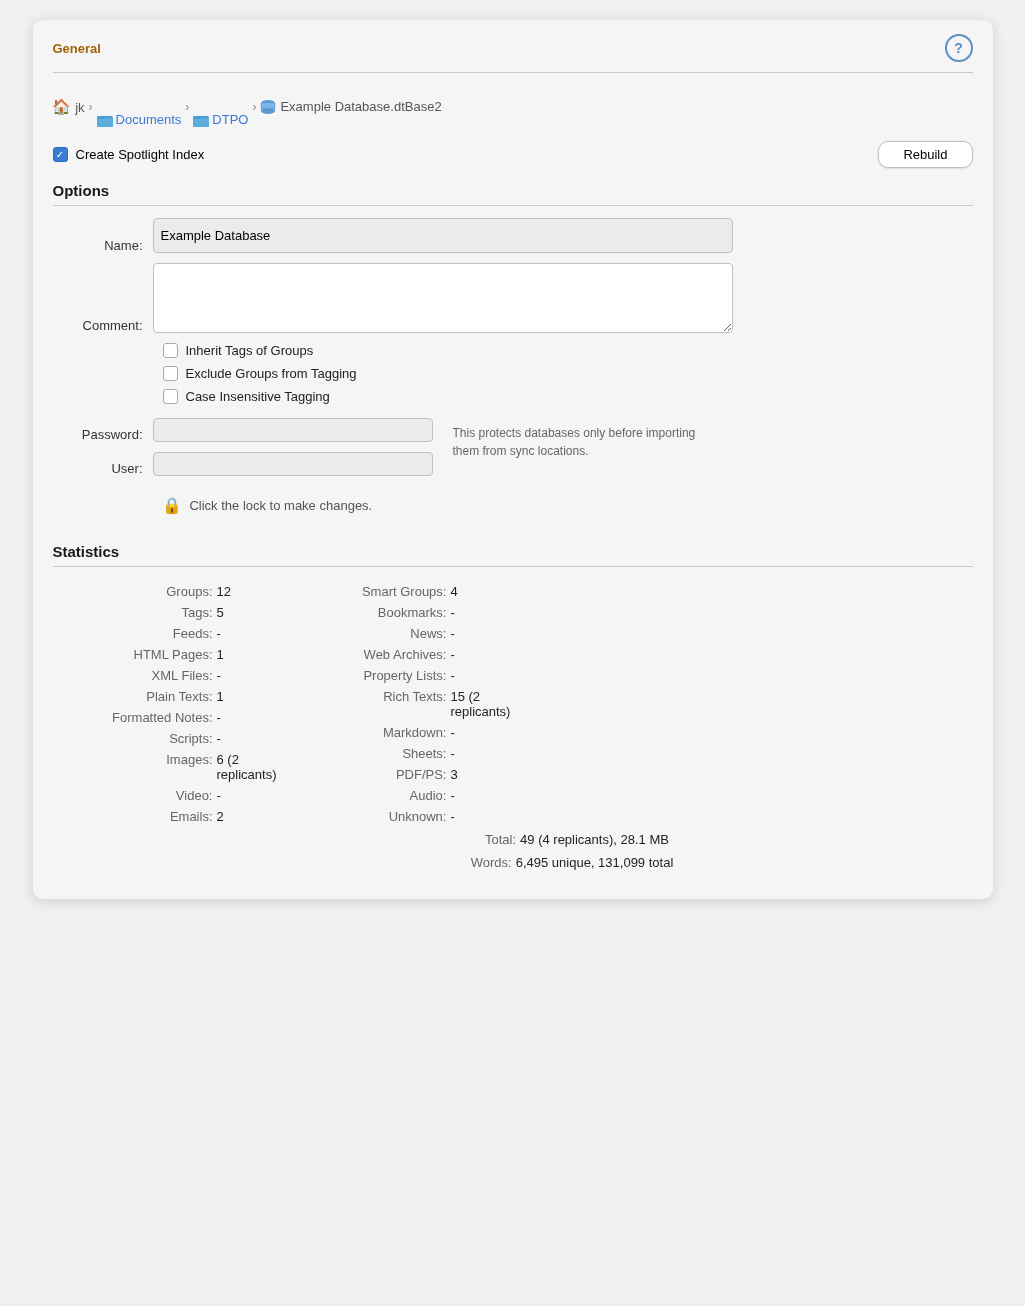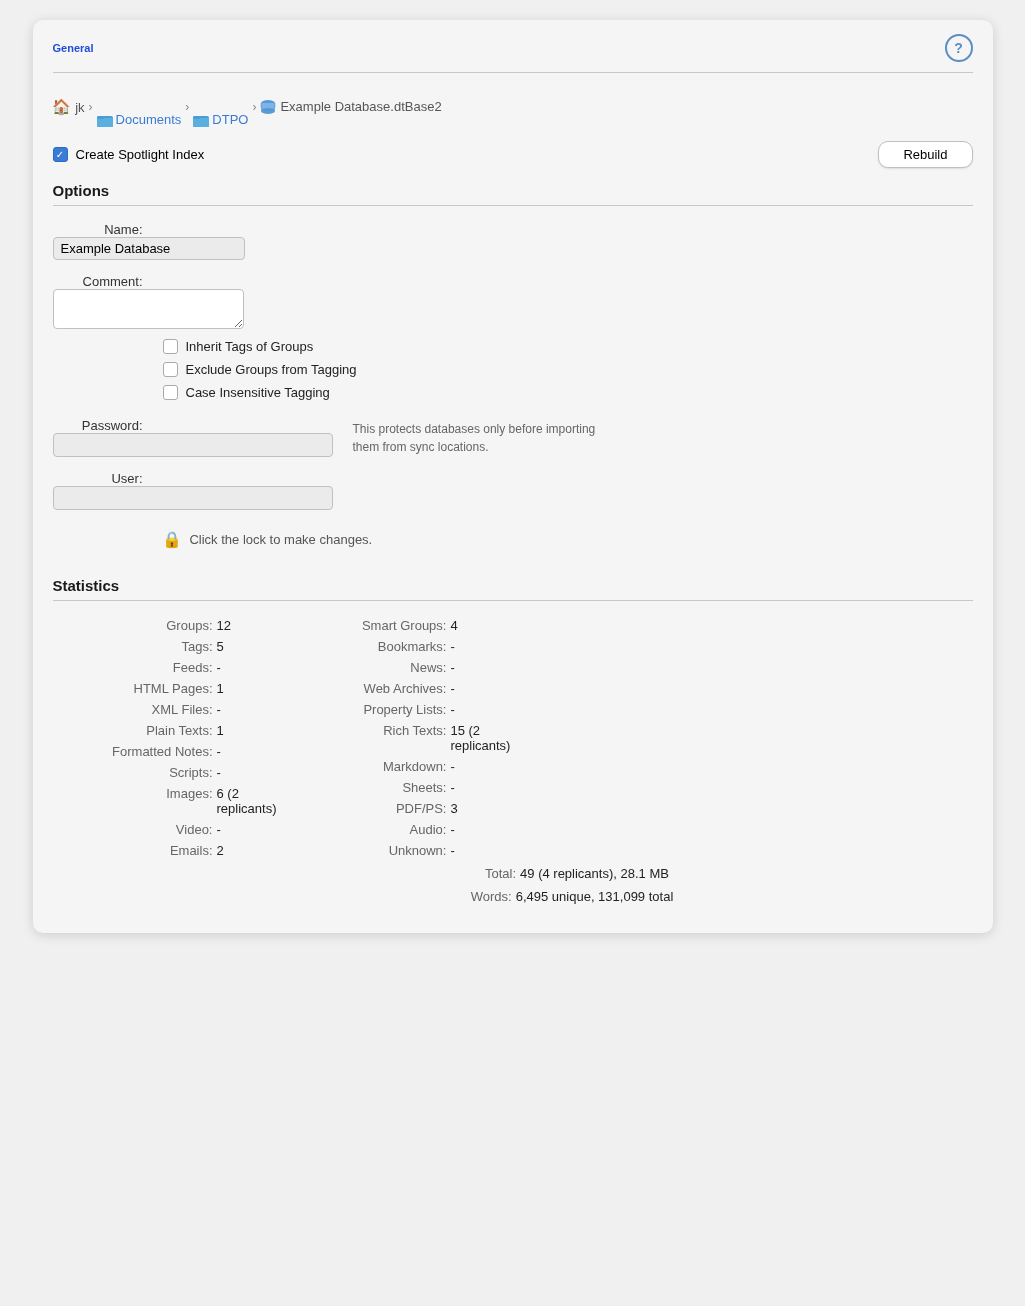--- a/index.html
+++ b/index.html
@@ -20,23 +20,23 @@
       padding: 0;
       overflow: hidden;
     }
     .section-header {
       display: flex;
       align-items: center;
       justify-content: space-between;
       padding: 14px 20px 6px 20px;
     }
     .section-title {
-      font-size: 11px;
+      font-size: 13px;
       font-weight: 600;
-      color: #1d4ed8;
+      color: #a16207;
     }
     .help-btn {
       width: 28px;
       height: 28px;
       border-radius: 50%;
       border: 2px solid #5a8ec5;
       background: transparent;
       color: #5a8ec5;
       font-size: 14px;
       font-weight: 600;
@@ -122,23 +122,22 @@
       padding: 0 20px 14px 20px;
     }
     .options-title {
       font-size: 15px;
       font-weight: 600;
       color: #1a1a1a;
       padding-bottom: 6px;
     }
     .form-row {
       display: flex;
-      align-items: flex-start;
+      align-items: flex-end;
       margin-bottom: 10px;
-      flex-direction: column;
     }
     .form-label {
       text-align: right;
       min-width: 100px;
       padding-right: 10px;
       padding-top: 4px;
       color: #333;
       font-size: 13px;
     }
     .form-input {

